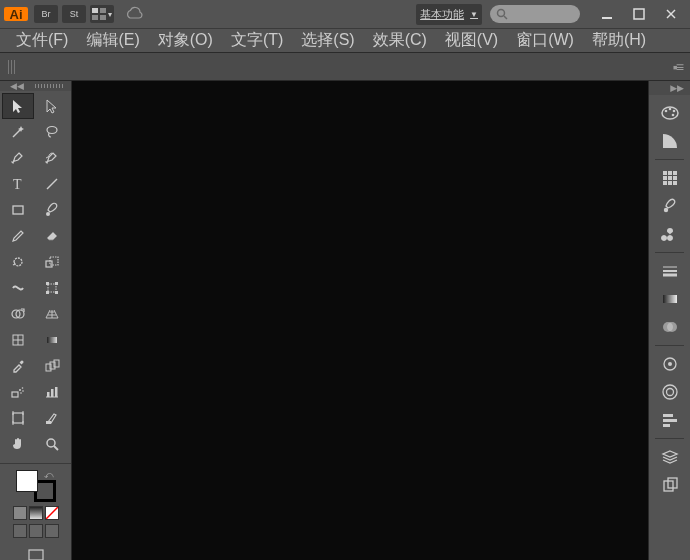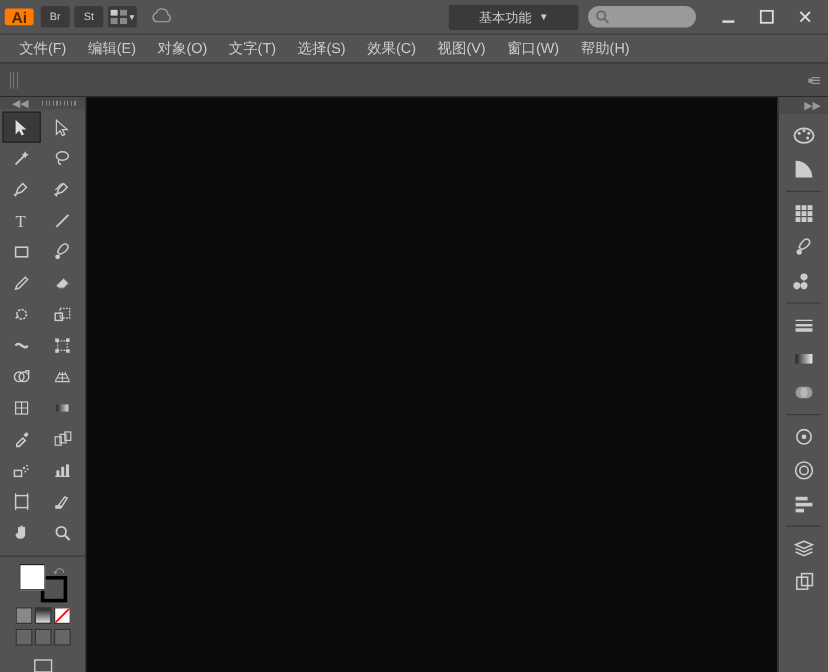--- a/index.html
+++ b/index.html
@@ -3,28 +3,28 @@
 <meta charset="utf-8">
 <style>
 * { margin: 0; padding: 0; box-sizing: border-box; }
 body { width: 690px; height: 560px; background: #535353; font-family: "Microsoft YaHei", sans-serif; color: #ccc; font-size: 12px; overflow: hidden; }
 
 .titlebar { height: 29px; background: #535353; display: flex; align-items: center; padding: 0 4px; border-bottom: 1px solid #3a3a3a; }
 .app-logo { width: 24px; height: 14px; background: #ff7c00; color: #4a2800; font-weight: bold; font-size: 13px; display: flex; align-items: center; justify-content: center; border-radius: 2px; margin-right: 6px; }
 .mini-btn { width: 24px; height: 18px; background: #3a3a3a; margin-right: 4px; display: flex; align-items: center; justify-content: center; font-size: 9px; border-radius: 2px; cursor: pointer; }
 .sync-icon { margin-left: 8px; color: #999; }
 .tb-spacer { flex: 1; }
-.workspace-dd { background: #3a3a3a; padding: 3px 25px; font-size: 11px; display: flex; align-items: center; gap: 6px; margin-right: 8px; cursor: pointer; border-radius: 2px; }
+.workspace-dd { background: #3a3a3a; padding: 3px 4px; font-size: 11px; display: flex; align-items: center; gap: 6px; margin-right: 8px; cursor: pointer; border-radius: 2px; text-decoration: underline; }
 .search-box { background: #9a9a9a; width: 90px; height: 18px; border-radius: 9px; display: flex; align-items: center; padding: 0 6px; margin-right: 12px; }
 .search-box svg { opacity: 0.6; }
 .window-controls { display: flex; gap: 2px; }
 .win-btn { width: 30px; height: 20px; display: flex; align-items: center; justify-content: center; cursor: pointer; color: #ddd; }
 
 .menubar { height: 24px; background: #535353; display: flex; align-items: center; padding: 0 8px; gap: 2px; border-bottom: 1px solid #2a2a2a; }
-.menu-item { padding: 3px 8px; cursor: pointer; font-size: 12px; }
+.menu-item { padding: 3px 8px; cursor: pointer; font-size: 16px; }
 
 .control-bar { height: 28px; background: #4b4b4b; border-bottom: 1px solid #2a2a2a; display: flex; align-items: center; padding: 0 8px; }
 .cb-handle { width: 8px; height: 14px; background: repeating-linear-gradient(90deg, #777 0 1px, transparent 1px 3px); }
 .cb-spacer { flex: 1; }
 .cb-menu { color: #999; cursor: pointer; font-size: 14px; letter-spacing: -2px; }
 
 .main-area { display: flex; height: calc(560px - 29px - 24px - 28px); }
 
 .toolbox-col { width: 72px; background: #535353; border-right: 1px solid #2a2a2a; display: flex; flex-direction: column; }
 .panel-tab { height: 14px; background: #4b4b4b; display: flex; align-items: center; justify-content: flex-start; padding: 0 6px; }

